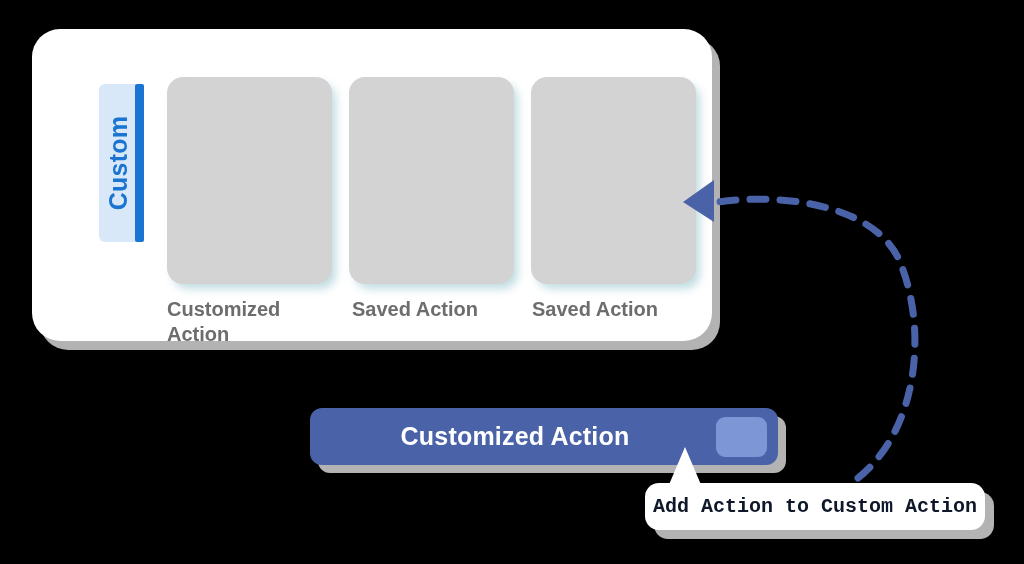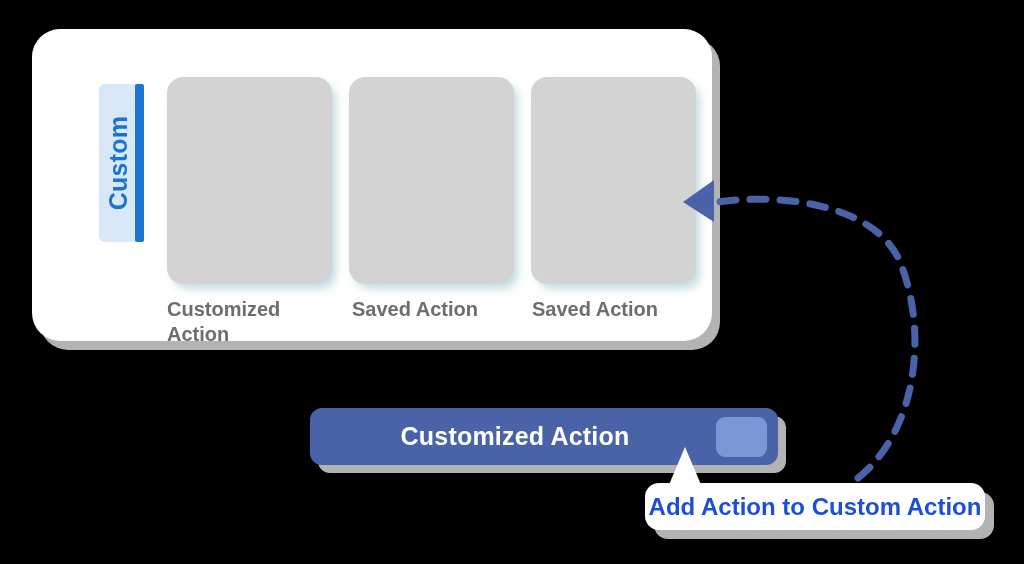--- a/index.html
+++ b/index.html
@@ -187,24 +187,25 @@
     width: 340px;
     height: 47px;
     background: #ffffff;
     border-radius: 14px;
     display: flex;
     align-items: center;
     justify-content: center;
     z-index: 5;
   }
   .tooltip-text {
-    font-size: 24px;
-    font-weight: bold;
-    color: #1d4ed8;
+    font-size: 20px;
+    font-weight: bold;
+    color: #0f172a;
     white-space: nowrap;
+    font-family: Liberation Mono, monospace;
   }
 
   
   .arrow-svg {
     position: absolute;
     left: 0; top: 0;
     width: 1024px;
     height: 564px;
     pointer-events: none;
     z-index: 4;

